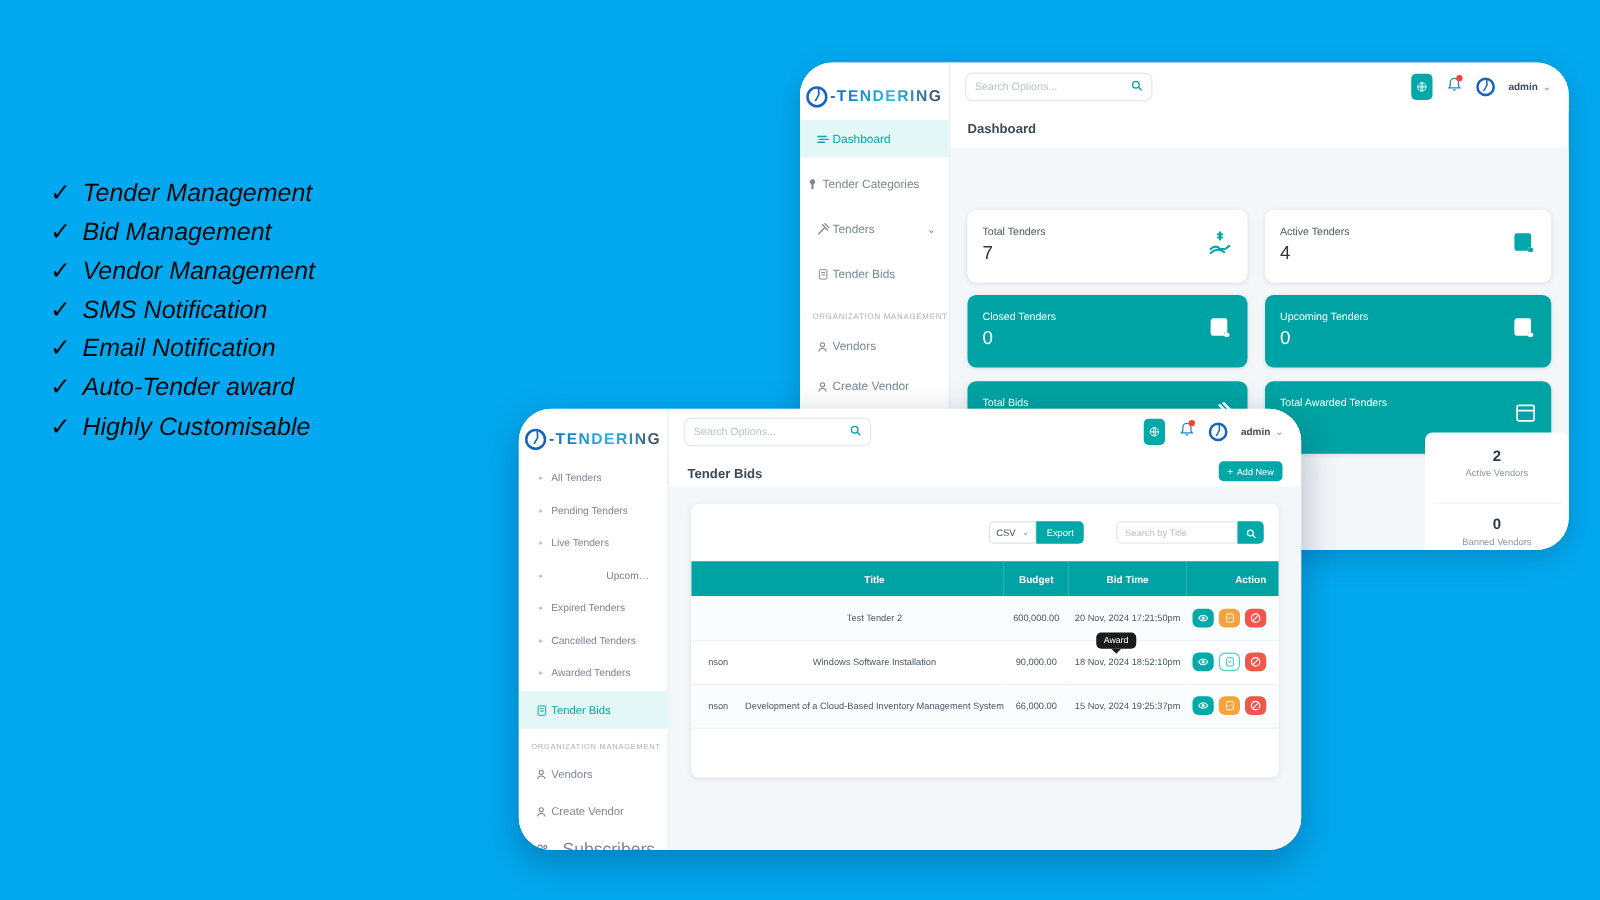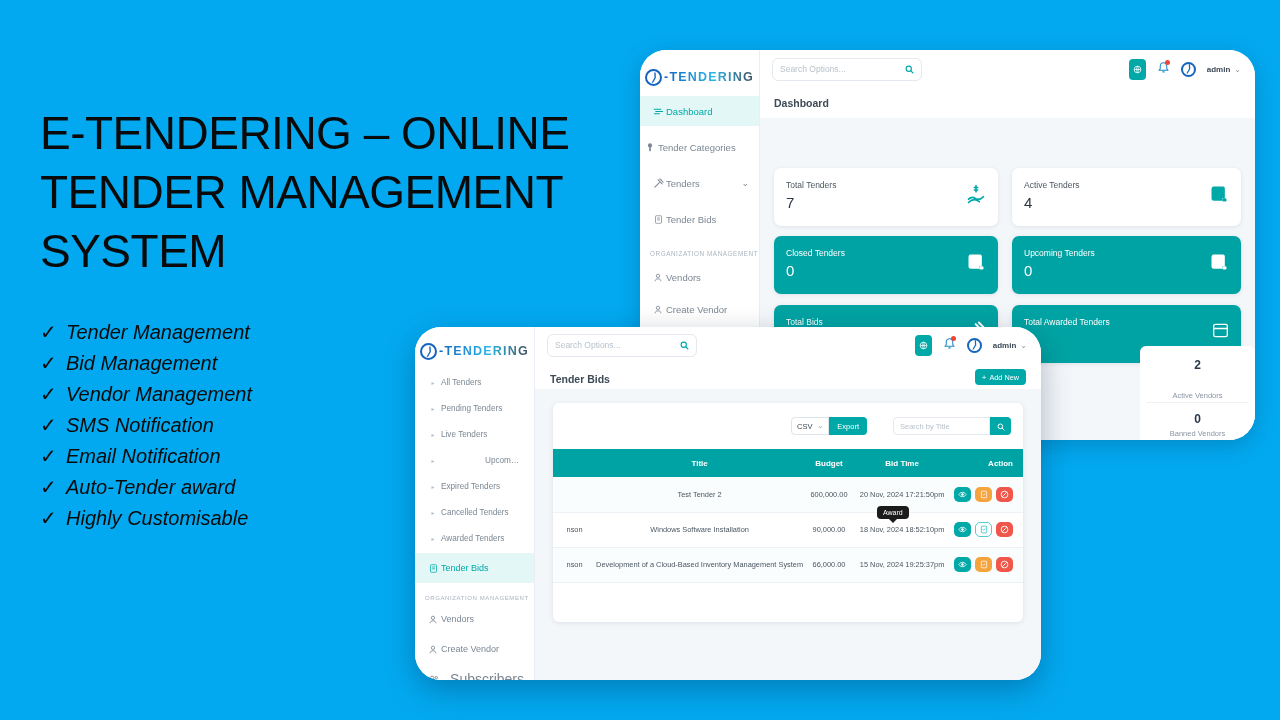--- a/index.html
+++ b/index.html
@@ -161,21 +161,20 @@
   .tooltip::after {
     content: ""; position: absolute; left: 50%; transform: translateX(-50%);
     bottom: -4px; border-left: 4px solid transparent;
     border-right: 4px solid transparent; border-top: 4px solid #1b1b1b;
   }
 </style>
 </head>
 <body>
 
 <div class="left-panel">
-  <div class="headline">E-TENDERING – ONLINE TENDER MANAGEMENT SYSTEM</div>
   <div class="feature-list">
     <div class="feature-row">
       <div class="check">✓</div>
       <div class="feature-text">Tender Management</div>
     </div>
     <div class="feature-row">
       <div class="check">✓</div>
       <div class="feature-text">Bid Management</div>
     </div>
     <div class="feature-row">
@@ -378,21 +377,21 @@
         <svg width="17" height="15" viewBox="0 0 24 22" fill="none" stroke="currentColor" stroke-width="2">
             <rect x="2" y="2" width="20" height="18" rx="2.5"></rect>
             <line x1="2" y1="8" x2="22" y2="8"></line>
           </svg>
       </div>
     </div>
 
     <div class="panel" style="left:380px; top:228px; width:115px; height:150px; box-shadow:none; background:#fff;">
       <div class="mini-stat" style="left:0; right:0; top:12px;">
         <div class="mv" style="font-size:12px;">2</div>
-        <div class="ml" style="font-size:7.5px; margin-top:19px;">Active Vendors</div>
+        <div class="ml" style="font-size:7.5px; margin-top:2px;">Active Vendors</div>
       </div>
       <div style="position:absolute; left:6px; right:6px; top:56px; height:1px; background:#edf2f6;"></div>
       <div class="mini-stat" style="left:0; right:0; top:66px;">
         <div class="mv" style="font-size:12px;">0</div>
         <div class="ml" style="font-size:7.5px; margin-top:3px;">Banned Vendors</div>
       </div>
     </div>
   </div>
 </div>
 

